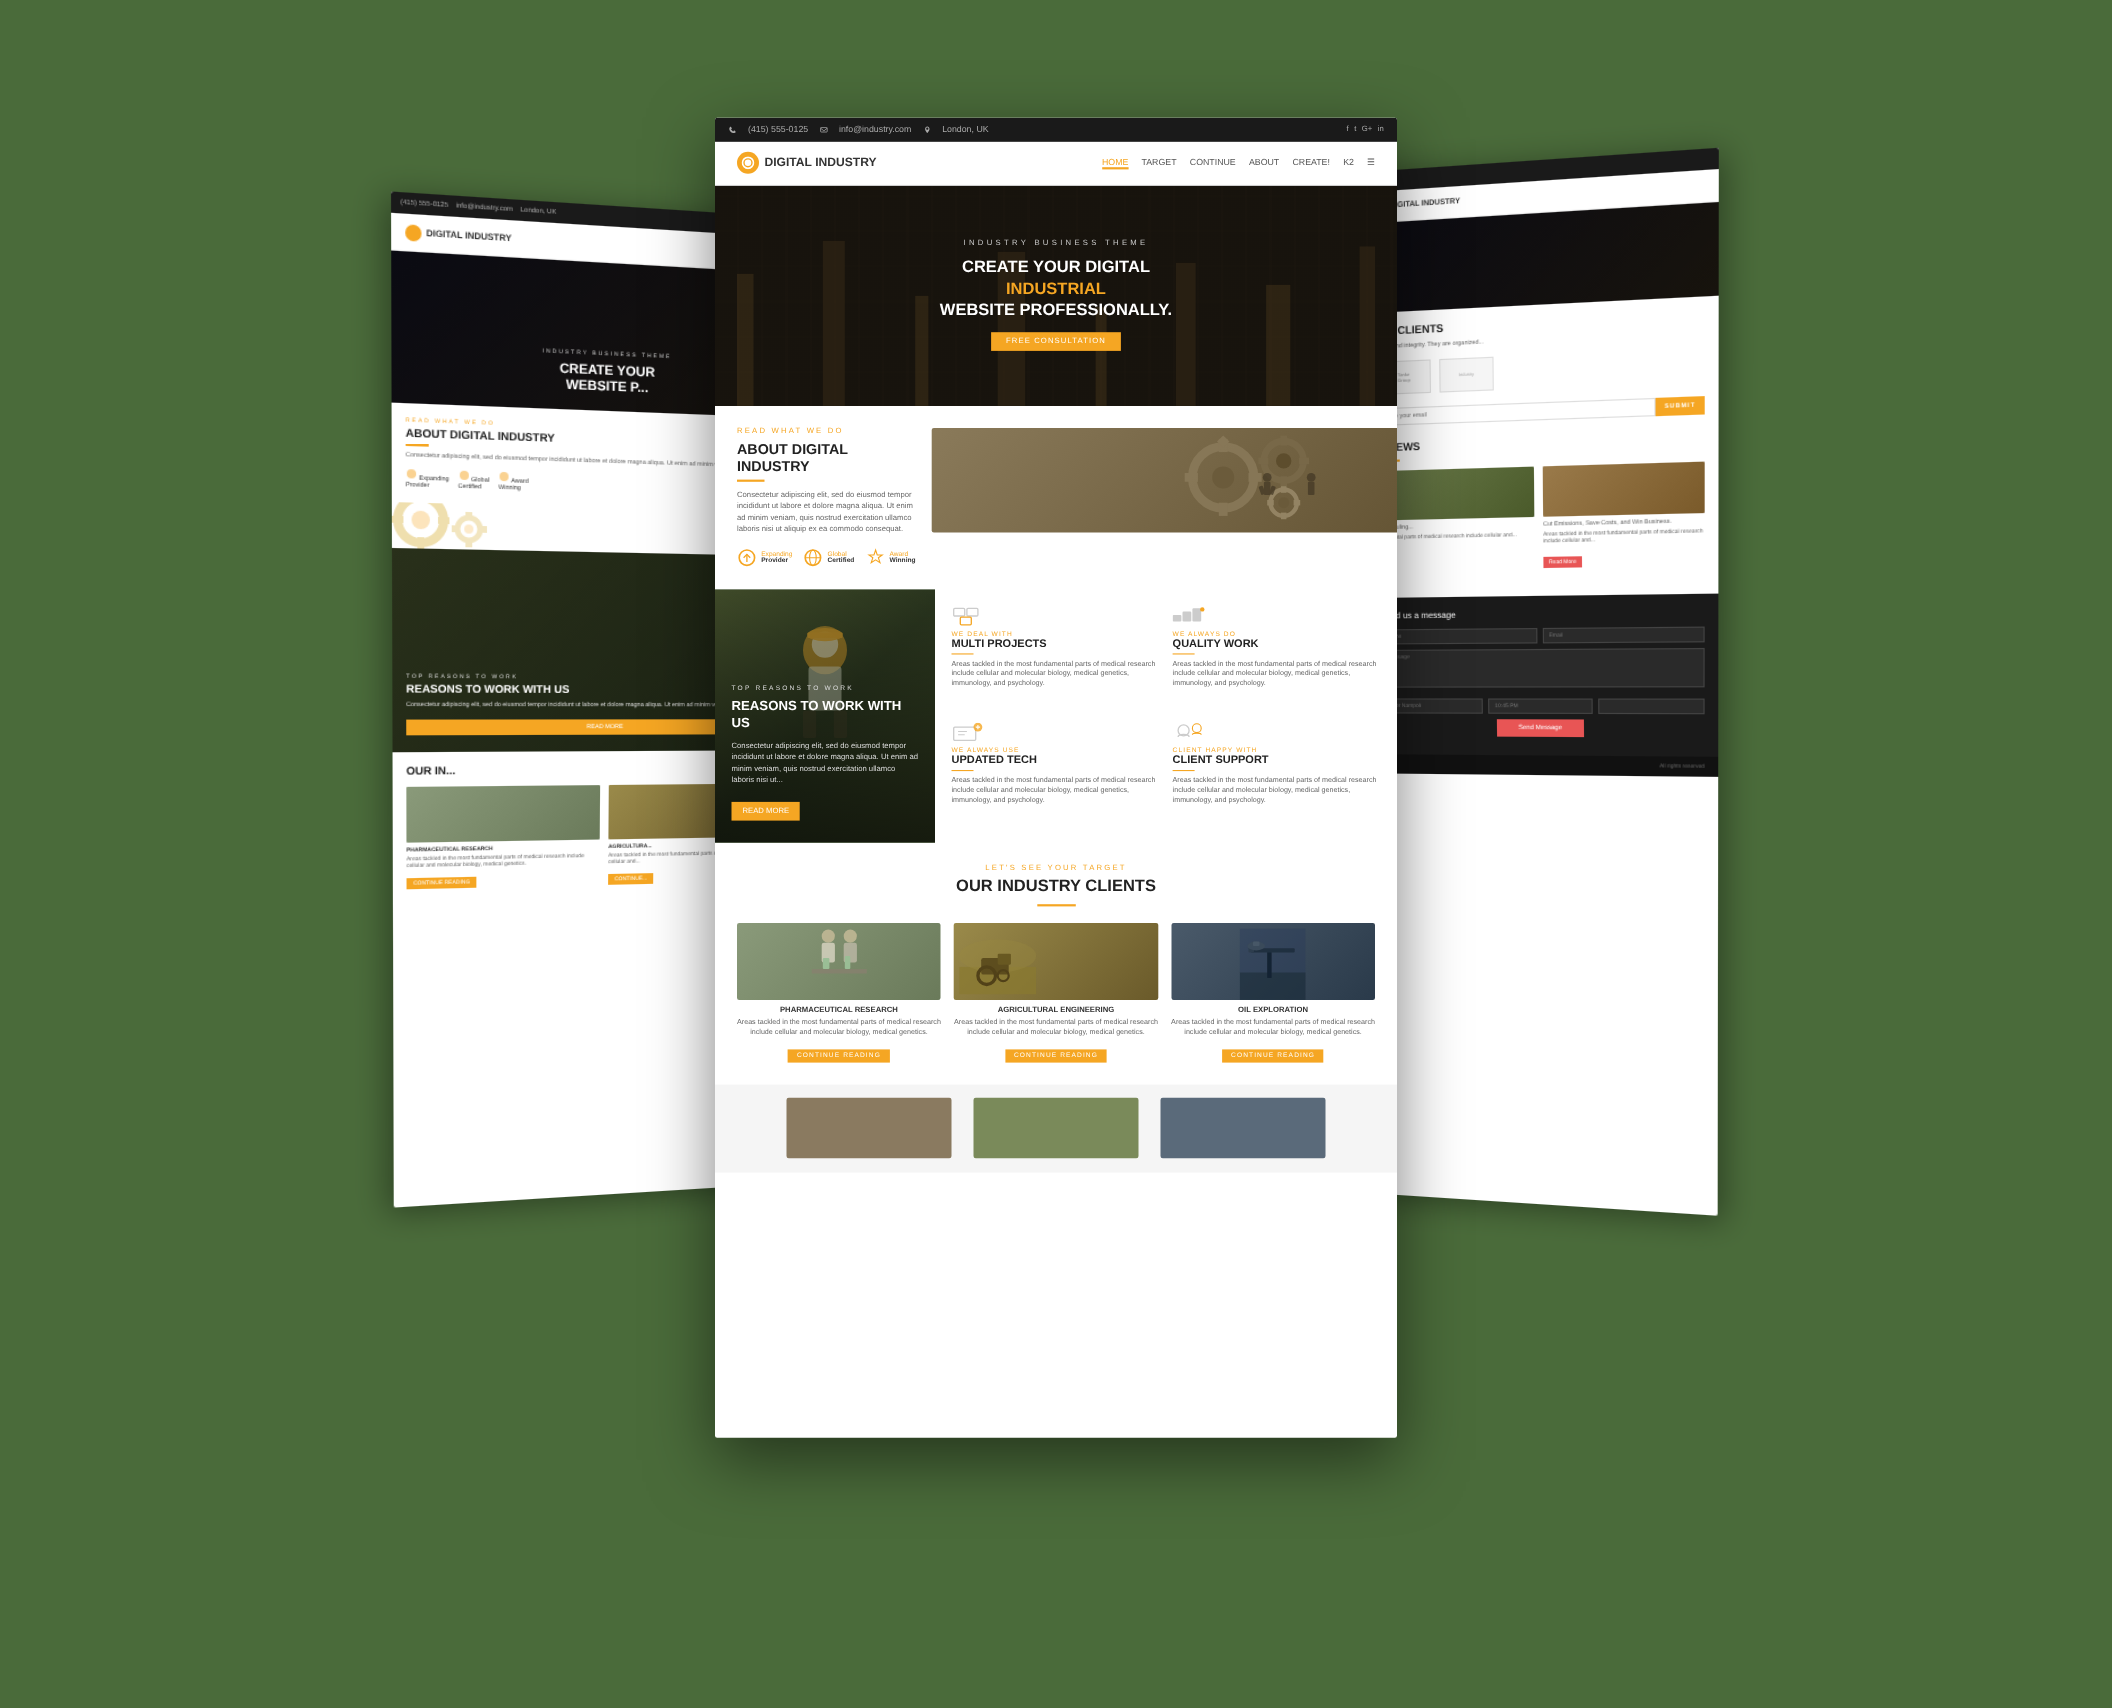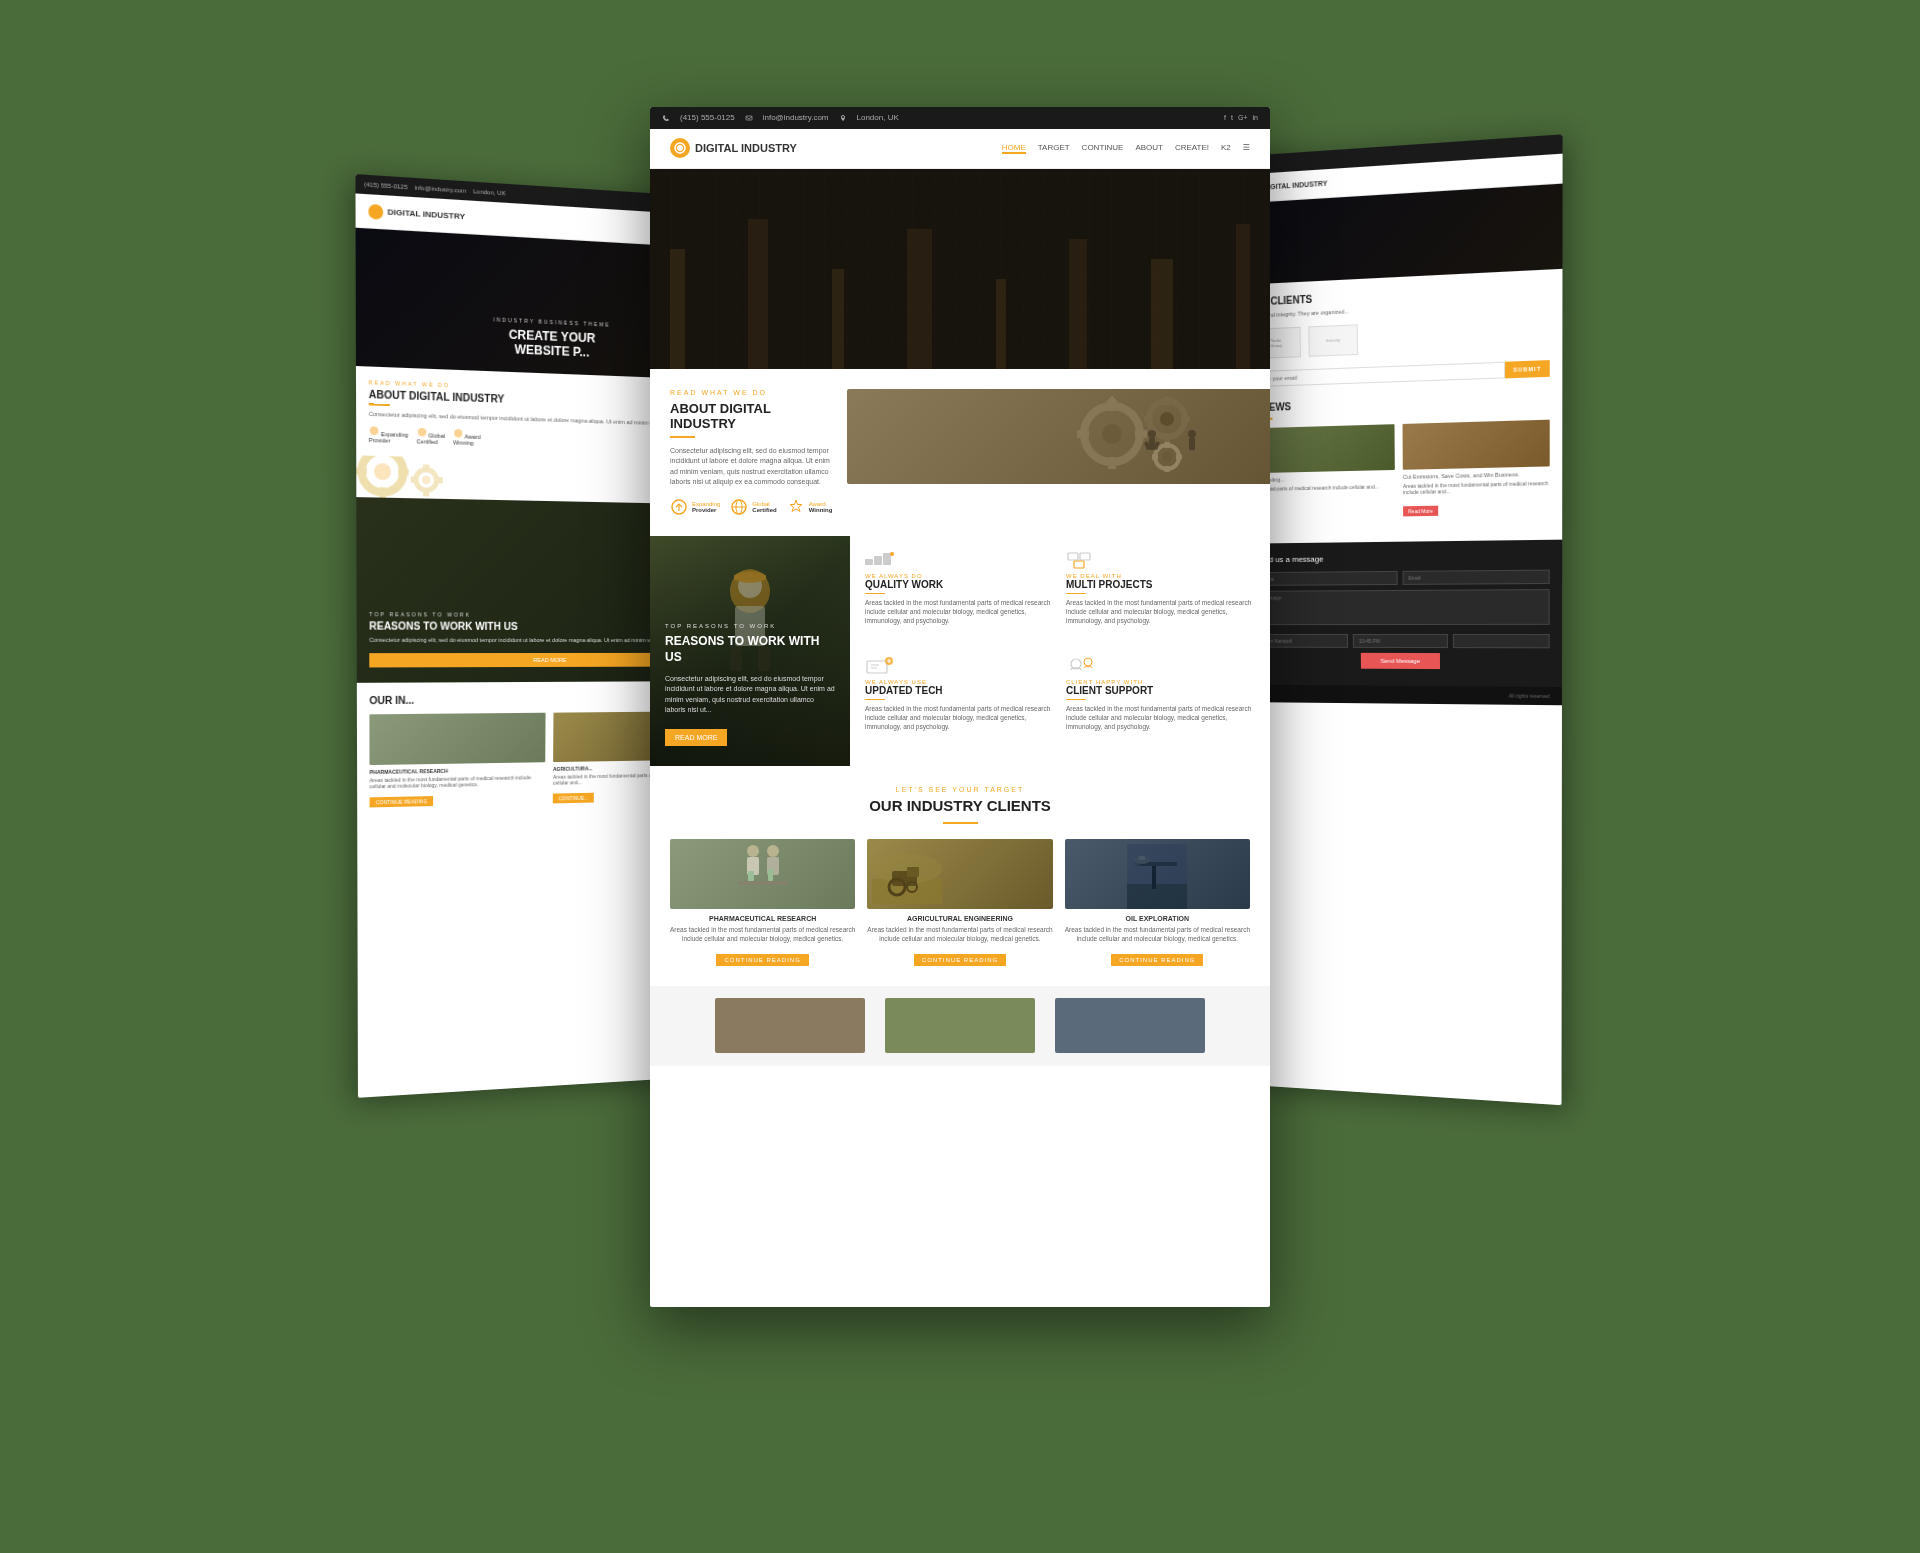--- a/index.html
+++ b/index.html
@@ -497,20 +497,31 @@
 
       <div style="position:absolute;inset:0;display:flex;align-items:flex-end;justify-content:space-between;padding:0 20px;z-index:0;">
         <div style="width:15px;height:120px;background:rgba(80,60,30,0.4);margin-bottom:0;"></div>
         <div style="width:20px;height:150px;background:rgba(80,60,30,0.3);"></div>
         <div style="width:12px;height:100px;background:rgba(80,60,30,0.4);"></div>
         <div style="width:25px;height:140px;background:rgba(80,60,30,0.3);"></div>
         <div style="width:10px;height:90px;background:rgba(80,60,30,0.4);"></div>
         <div style="width:18px;height:130px;background:rgba(80,60,30,0.3);"></div>
         <div style="width:22px;height:110px;background:rgba(80,60,30,0.4);"></div>
         <div style="width:14px;height:145px;background:rgba(80,60,30,0.3);"></div>
+      </div>
+      <div class="main-hero-content">
+        <div class="main-hero-subtitle">INDUSTRY BUSINESS THEME</div>
+        <div class="main-hero-title">
+          <div>CREATE YOUR DIGITAL</div>
+          <div>
+            <span style="color:#f5a623;">INDUSTRIAL</span>
+          </div>
+          <div>WEBSITE PROFESSIONALLY.</div>
+        </div>
+        <button class="main-hero-btn">FREE CONSULTATION</button>
       </div>
     </div>
 
     <div class="main-about">
       <div class="main-about-left">
         <div class="main-about-eyebrow">READ WHAT WE DO</div>
         <div class="main-about-title">ABOUT DIGITAL INDUSTRY</div>
         <div class="main-about-divider"></div>
         <div class="main-about-text">Consectetur adipiscing elit, sed do eiusmod tempor incididunt ut labore et dolore magna aliqua. Ut enim ad minim veniam, quis nostrud exercitation ullamco laboris nisi ut aliquip ex ea commodo consequat.</div>
         <div class="main-about-stats">
@@ -615,38 +626,38 @@
           <div class="main-reasons-eyebrow">TOP REASONS TO WORK</div>
           <div class="main-reasons-title">REASONS TO WORK WITH US</div>
           <div class="main-reasons-text">Consectetur adipiscing elit, sed do eiusmod tempor incididunt ut labore et dolore magna aliqua. Ut enim ad minim veniam, quis nostrud exercitation ullamco laboris nisi ut...</div>
           <button class="main-reasons-btn">READ MORE</button>
         </div>
       </div>
 
       <div class="main-reasons-right">
         <div class="main-reason-item">
           <svg width="30" height="18" viewBox="0 0 30 18">
+            <rect x="2" y="2" width="10" height="7" rx="1" fill="none" stroke="#ccc" stroke-width="1.2"></rect>
+            <rect x="14" y="2" width="10" height="7" rx="1" fill="none" stroke="#ccc" stroke-width="1.2"></rect>
+            <rect x="8" y="10" width="10" height="7" rx="1" fill="none" stroke="#f5a623" stroke-width="1.2"></rect>
+          </svg>
+          <div class="main-reason-eyebrow">WE DEAL WITH</div>
+          <div class="main-reason-title">MULTI PROJECTS</div>
+          <div class="main-reason-divider"></div>
+          <div class="main-reason-text">Areas tackled in the most fundamental parts of medical research include cellular and molecular biology, medical genetics, immunology, and psychology.</div>
+        </div>
+        <div class="main-reason-item">
+          <svg width="30" height="18" viewBox="0 0 30 18">
             <rect x="0" y="8" width="8" height="6" rx="1" fill="#ccc"></rect>
             <rect x="9" y="5" width="8" height="9" rx="1" fill="#ccc"></rect>
             <rect x="18" y="2" width="8" height="12" rx="1" fill="#ccc"></rect>
             <circle cx="27" cy="3" r="2" fill="#f5a623"></circle>
           </svg>
           <div class="main-reason-eyebrow">WE ALWAYS DO</div>
           <div class="main-reason-title">QUALITY WORK</div>
-          <div class="main-reason-divider"></div>
-          <div class="main-reason-text">Areas tackled in the most fundamental parts of medical research include cellular and molecular biology, medical genetics, immunology, and psychology.</div>
-        </div>
-        <div class="main-reason-item">
-          <svg width="30" height="18" viewBox="0 0 30 18">
-            <rect x="2" y="2" width="10" height="7" rx="1" fill="none" stroke="#ccc" stroke-width="1.2"></rect>
-            <rect x="14" y="2" width="10" height="7" rx="1" fill="none" stroke="#ccc" stroke-width="1.2"></rect>
-            <rect x="8" y="10" width="10" height="7" rx="1" fill="none" stroke="#f5a623" stroke-width="1.2"></rect>
-          </svg>
-          <div class="main-reason-eyebrow">WE DEAL WITH</div>
-          <div class="main-reason-title">MULTI PROJECTS</div>
           <div class="main-reason-divider"></div>
           <div class="main-reason-text">Areas tackled in the most fundamental parts of medical research include cellular and molecular biology, medical genetics, immunology, and psychology.</div>
         </div>
         <div class="main-reason-item">
           <svg width="30" height="18" viewBox="0 0 30 18">
             <rect x="2" y="4" width="20" height="12" rx="1" fill="none" stroke="#ccc" stroke-width="1.2"></rect>
             <line x1="6" y1="8" x2="14" y2="8" stroke="#ccc" stroke-width="1"></line>
             <line x1="6" y1="11" x2="12" y2="11" stroke="#ccc" stroke-width="1"></line>
             <circle cx="24" cy="4" r="4" fill="#f5a623" opacity="0.8"></circle>
             <line x1="22" y1="4" x2="26" y2="4" stroke="#fff" stroke-width="1"></line>

